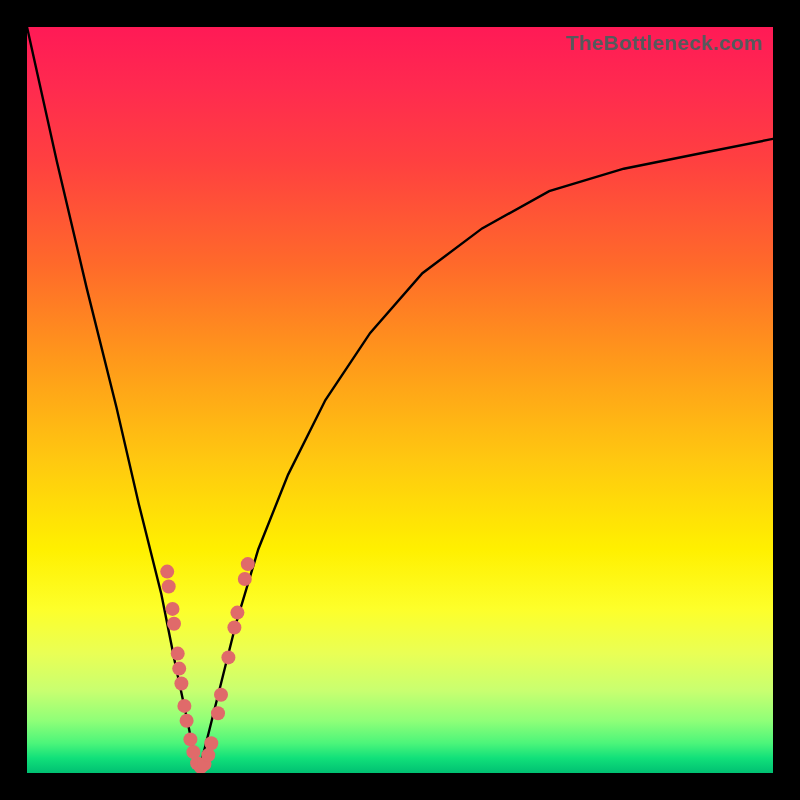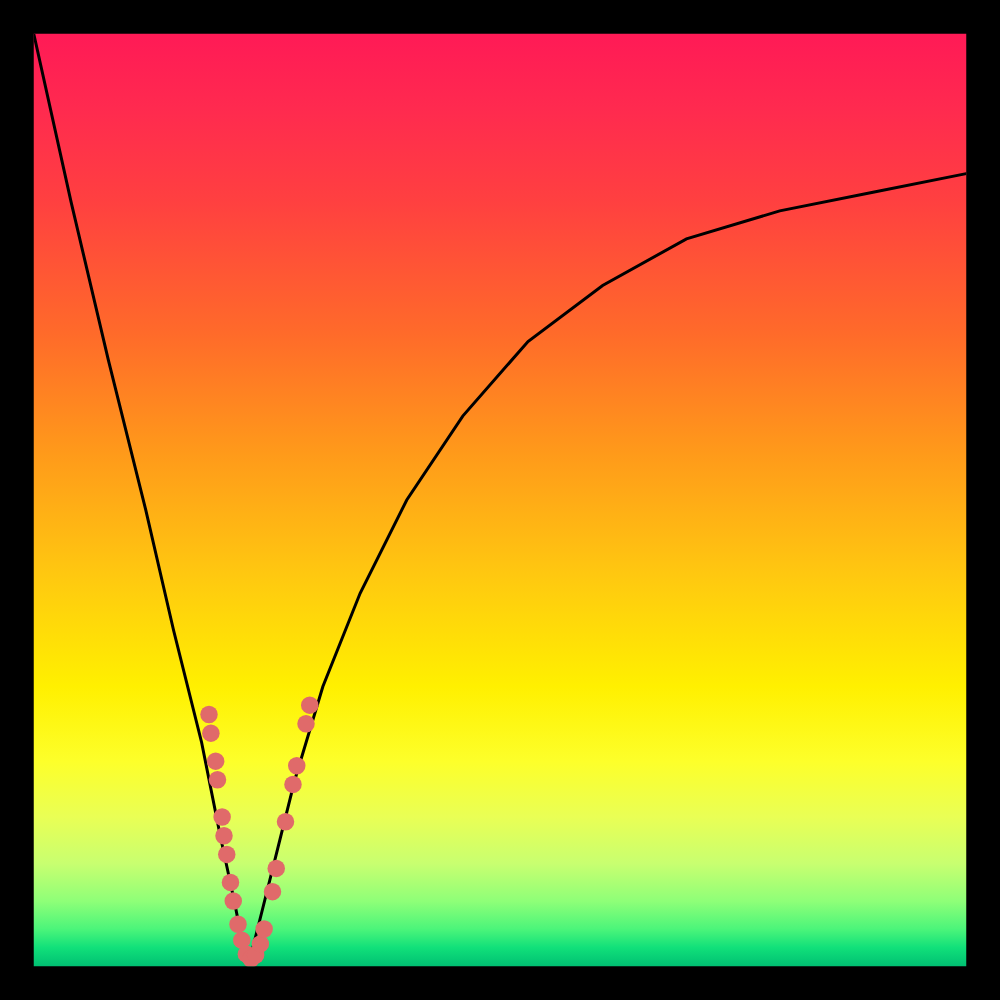--- a/index.html
+++ b/index.html
@@ -56,20 +56,21 @@
     inset: 0;
     width: 746px;
     height: 746px;
   }
 </style>
 </head>
 <body>
 
 <div class="frame">
   <div class="plot">
+    <div class="watermark">TheBottleneck.com</div>
     <svg class="curve" viewBox="0 0 746 746" preserveAspectRatio="none">
       <path fill="none" stroke="#000" stroke-width="2.4" stroke-linecap="round" d="M0.0 0.0 L29.8 134.3 L59.7 261.1 L89.5 380.5 L111.9 477.4 L134.3 567.0 L149.2 641.6 L160.4 693.8 L167.8 731.1 L171.6 746.0 L175.3 731.1 L182.8 701.2 L194.0 656.5 L208.9 596.8 L231.3 522.2 L261.1 447.6 L298.4 373.0 L343.2 305.9 L395.4 246.2 L455.1 201.4 L522.2 164.1 L596.8 141.7 L671.4 126.8 L746.0 111.9"></path>
       <g>
           <circle cx="140.2" cy="544.6" r="7" fill="#e06a6a"></circle>
           <circle cx="141.7" cy="559.5" r="7" fill="#e06a6a"></circle>
           <circle cx="145.5" cy="581.9" r="7" fill="#e06a6a"></circle>
           <circle cx="147.0" cy="596.8" r="7" fill="#e06a6a"></circle>
           <circle cx="150.7" cy="626.6" r="7" fill="#e06a6a"></circle>
           <circle cx="152.2" cy="641.6" r="7" fill="#e06a6a"></circle>
           <circle cx="154.4" cy="656.5" r="7" fill="#e06a6a"></circle>

